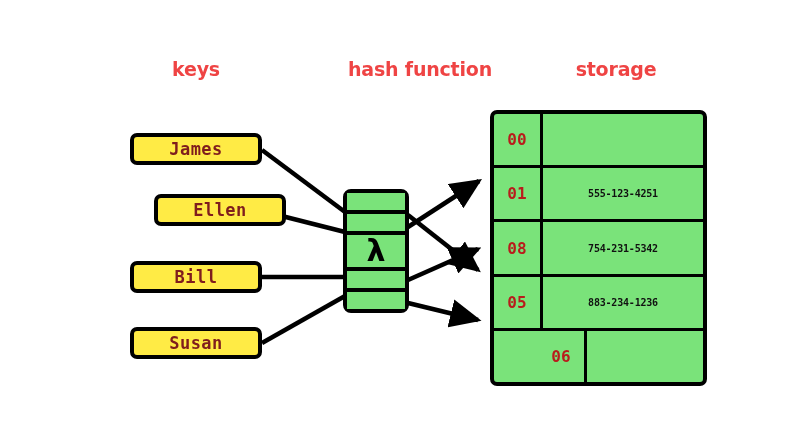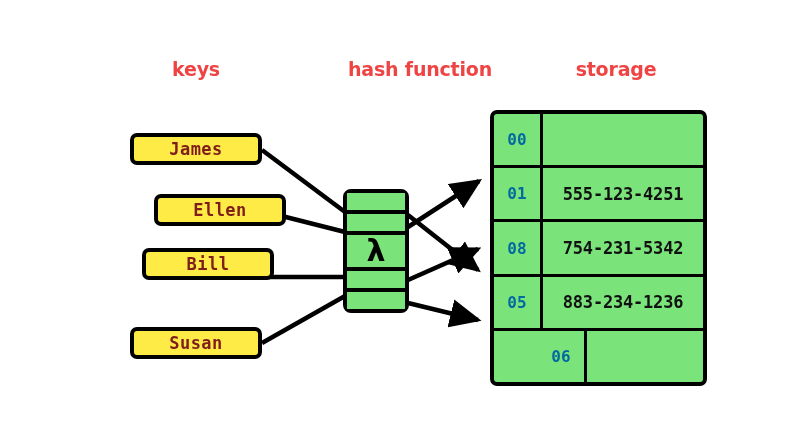--- a/index.html
+++ b/index.html
@@ -106,29 +106,29 @@
   .row.last { border-bottom: none; margin-left: 44px; }
   .cell-index {
     flex: 0 0 46px;
     border-right: 3px solid #000000;
     display: flex;
     align-items: center;
     justify-content: center;
     font-family: "DejaVu Sans Mono", monospace;
     font-size: 16px;
     font-weight: bold;
-    color: #0369a1;
+    color: #b91c1c;
   }
   .cell-value {
     flex: 1 1 auto;
     display: flex;
     align-items: center;
     justify-content: center;
     font-family: "DejaVu Sans Mono", monospace;
-    font-size: 17px;
+    font-size: 10px;
     font-weight: bold;
     color: #111111;
     letter-spacing: -0.2px;
   }
 
   #wires { position: absolute; left: 0; top: 0; width: 800px; height: 448px; pointer-events: none; }
 </style>
 </head>
 <body>
 
@@ -159,21 +159,21 @@
       <line x1="408" y1="303" x2="478" y2="320"></line>
     </g>
   </svg>
 
   <div class="key-box" style="left:130px; top:133px;">
     <span>James</span>
   </div>
   <div class="key-box" style="left:130px; top:194px;margin-left:24px;">
     <span>Ellen</span>
   </div>
-  <div class="key-box" style="left:130px; top:248px;margin-left:12px;">
+  <div class="key-box" style="left:130px; top:261px;">
     <span>Bill</span>
   </div>
   <div class="key-box" style="left:130px; top:327px;">
     <span>Susan</span>
   </div>
 
   <div id="hash-box">
     <div class="hash-band"></div>
     <div class="hash-band"></div>
     <div class="hash-band mid">λ</div>

